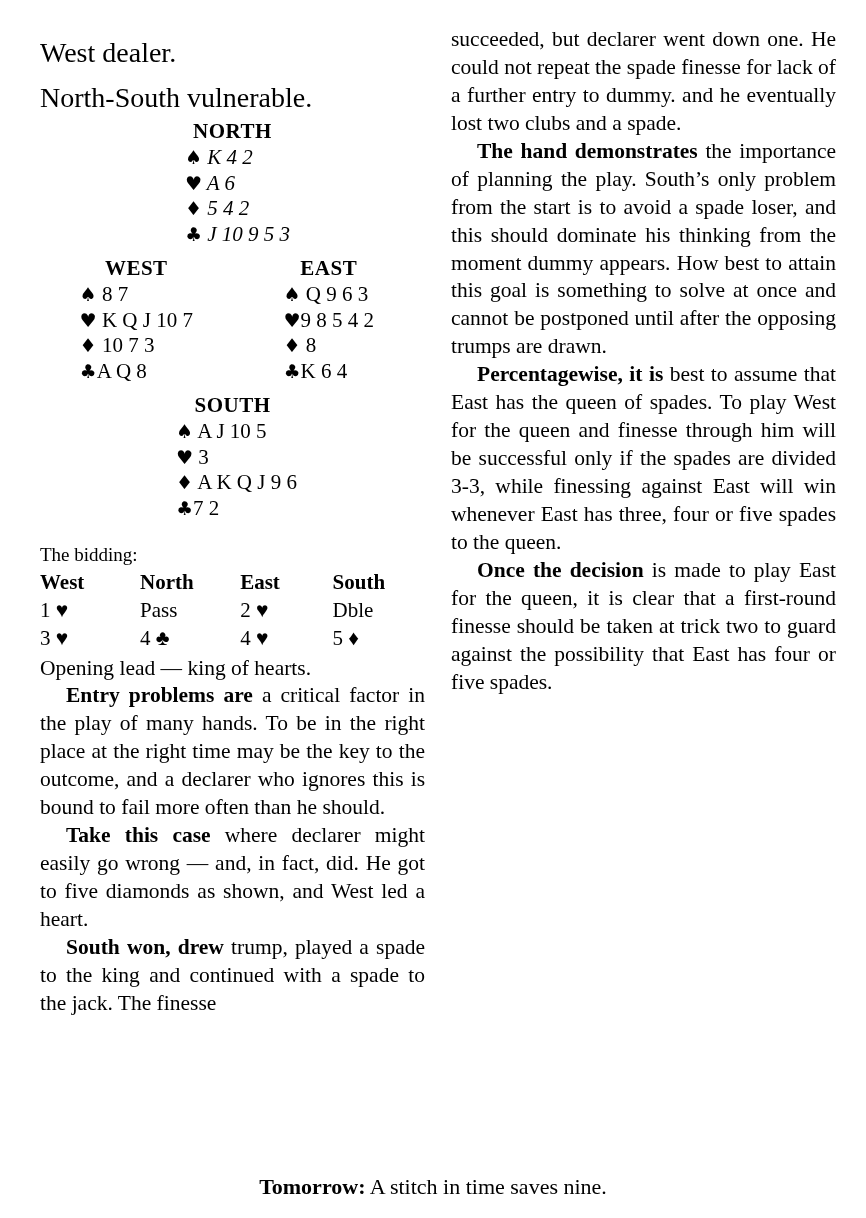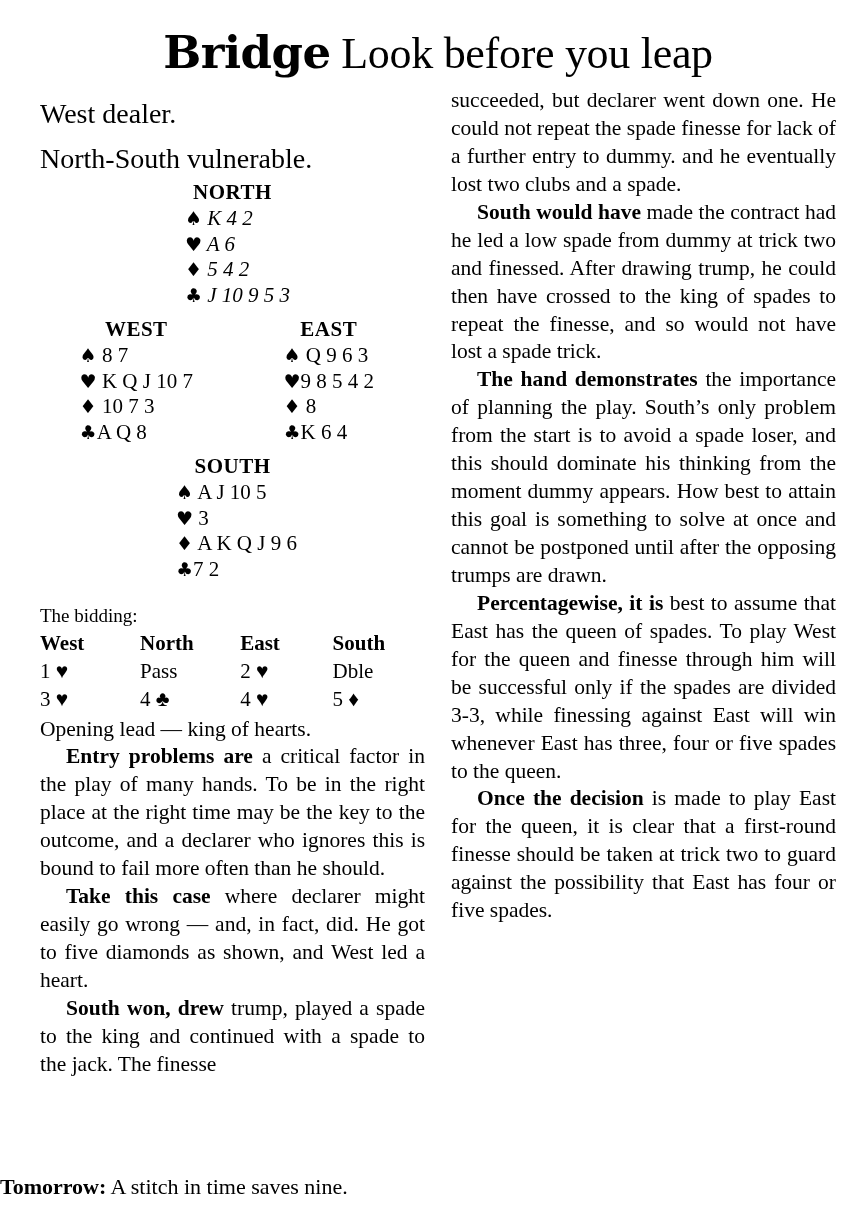--- a/index.html
+++ b/index.html
@@ -127,39 +127,36 @@
   p.body b { font-weight: bold; }
 
   .col.right p.body:first-child { text-indent: 0; }
 
   
   .footer {
     position: absolute;
     left: 0;
     right: 0;
     bottom: 18px;
-    text-align: left;
+    text-align: center;
   }
   .footer .tomorrow {
     font-size: 22px;
   }
   .footer .tomorrow b { font-weight: bold; }
   .footer .copyright {
     font-size: 17px;
     margin-top: 4px;
   }
 </style>
 </head>
 <body>
 
 <div class="page">
 
-  <div class="masthead">
-    <span class="brand">Bridge</span><span class="tagline"> <span>Look before you leap</span></span>
-  </div>
 
   <div class="cols">
 
     <div class="col left">
 
       <div class="lead-line">West dealer.</div>
       <div class="lead-line">North-South vulnerable.</div>
 
       <div class="north-block center">
         <div class="hand-label">NORTH</div>
@@ -230,21 +227,20 @@
       <div class="opening-lead">Opening lead — king of hearts.</div>
 
       <p class="body"><b>Entry problems are</b><span> a critical factor in the play of many hands. To be in the right place at the right time may be the key to the outcome, and a declarer who ignores this is bound to fail more often than he should.</span></p>
       <p class="body"><b>Take this case</b><span> where declarer might easily go wrong — and, in fact, did. He got to five diamonds as shown, and West led a heart.</span></p>
       <p class="body"><b>South won, drew</b><span> trump, played a spade to the king and continued with a spade to the jack. The finesse</span></p>
 
     </div>
 
     <div class="col right">
       <p class="body" style="text-indent:0;"><span>succeeded, but declarer went down one. He could not repeat the spade finesse for lack of a further entry to dummy. and he eventually lost two clubs and a spade.</span></p>
-      <p class="body"><b>South would have</b><span> made the contract had he led a low spade from dummy at trick two and finessed. After drawing trump, he could then have crossed to the king of spades to repeat the finesse, and so would not have lost a spade trick.</span></p>
       <p class="body"><b>The hand demonstrates</b><span> the importance of planning the play. South’s only problem from the start is to avoid a spade loser, and this should dominate his thinking from the moment dummy appears. How best to attain this goal is something to solve at once and cannot be postponed until after the opposing trumps are drawn.</span></p>
       <p class="body"><b>Percentagewise, it is</b><span> best to assume that East has the queen of spades. To play West for the queen and finesse through him will be successful only if the spades are divided 3-3, while finessing against East will win whenever East has three, four or five spades to the queen.</span></p>
       <p class="body"><b>Once the decision</b><span> is made to play East for the queen, it is clear that a first-round finesse should be taken at trick two to guard against the possibility that East has four or five spades.</span></p>
     </div>
 
   </div>
 
   <div class="footer">
     <div class="tomorrow"><b>Tomorrow:</b><span> A stitch in time saves nine.</span></div>
   </div>

